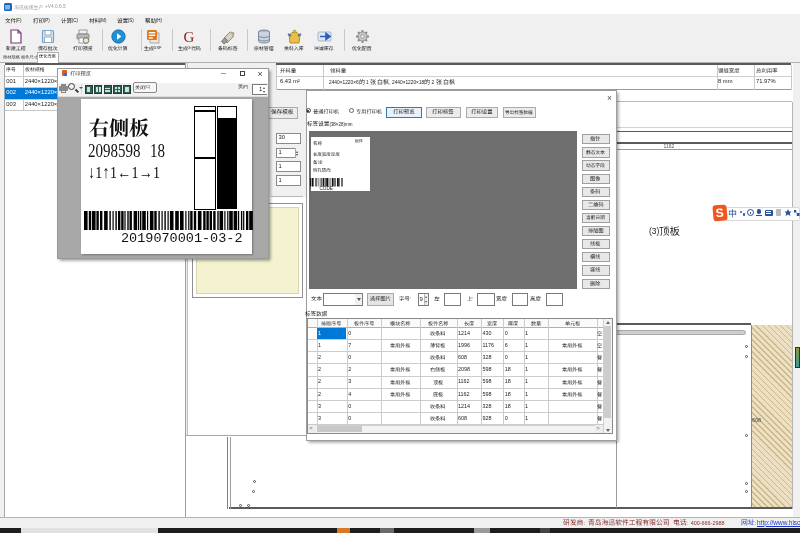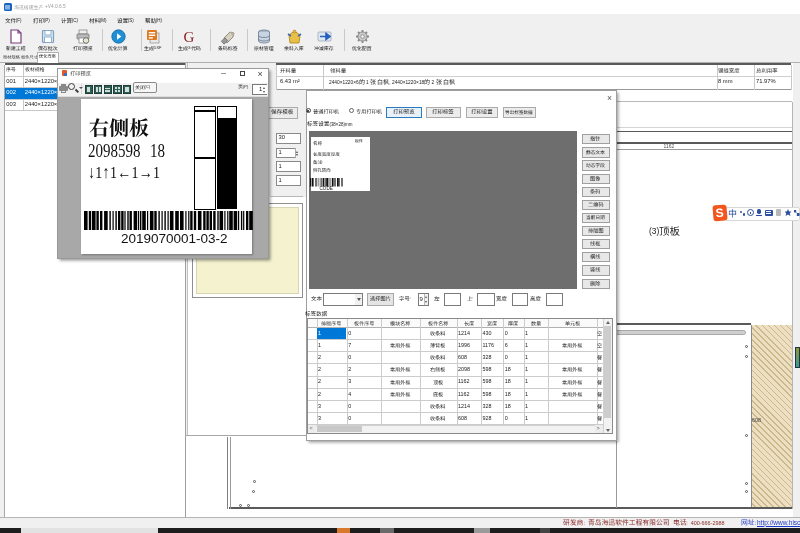--- a/index.html
+++ b/index.html
@@ -1206,21 +1206,21 @@
           <rect x="145.2" y="0" width="3.6" height="19"></rect>
           <rect x="149.6" y="0" width="3.6" height="19"></rect>
           <rect x="154" y="0" width="1.2" height="19"></rect>
           <rect x="156.9" y="0" width="1.4" height="19"></rect>
           <rect x="159.1" y="0" width="1.2" height="19"></rect>
           <rect x="162" y="0" width="2.4" height="19"></rect>
           <rect x="165.2" y="0" width="3.6" height="19"></rect>
         </g>
       </svg>
     </div>
-<div class="t d3" style="left:121px;top:231.5px;"><span style="font-family:Liberation Sans, sans-serif;font-size:13.5px;line-height:13.5px;color:#111;display:inline-block;vertical-align:top;white-space:pre">2019070001-03-2</span></div>
+<div class="t d3" style="left:121px;top:231.5px;"><span style="font-family:Liberation Mono, monospace;font-size:13.5px;line-height:13.5px;color:#111;display:inline-block;vertical-align:top;white-space:pre">2019070001-03-2</span></div>
 <div class="a a" style="left:725px;top:206.5px;width:75px;height:14px;background:#fdfdfd;border:1px solid #d8d8d8;border-radius:2px"></div>
 <div class="a" style="left:713px;top:205px;width:13.5px;height:15.5px;background:#f0561e;border-radius:3px;transform:rotate(-5deg)">
 <div style="position:absolute;left:2.5px;top:0.5px;width:10px;height:14px;color:#fff;font-family:'Liberation Sans';font-weight:bold;font-size:12px;line-height:14px">S</div>
     </div>
 <div class="t " style="left:728px;top:208.5px;"><svg width="9" height="9" style="display:inline-block;vertical-align:top;overflow:visible">
         <g fill="#2b4f9e" transform="translate(0,7.74) scale(0.09,-0.09)">
           <use href="#g137" x="0"></use>
         </g>
       </svg></div>
 <div class="a " style="left:739.5px;top:210.5px;width:2.2px;height:2.2px;background:#2b4f9e;border-radius:50%"></div>

